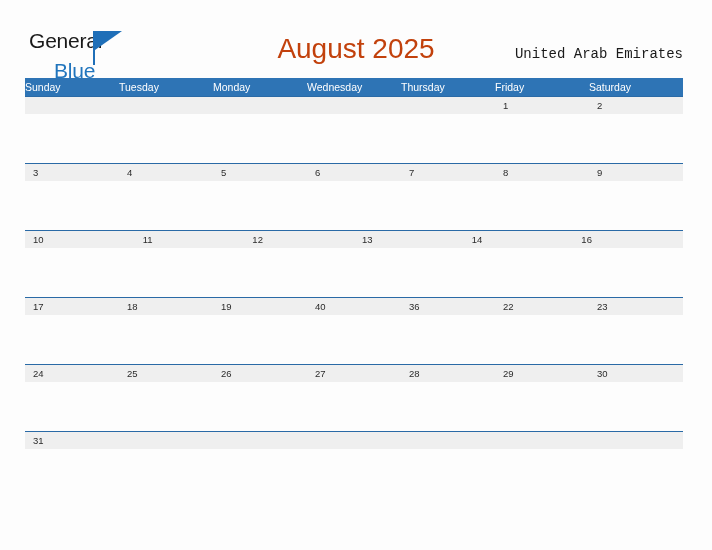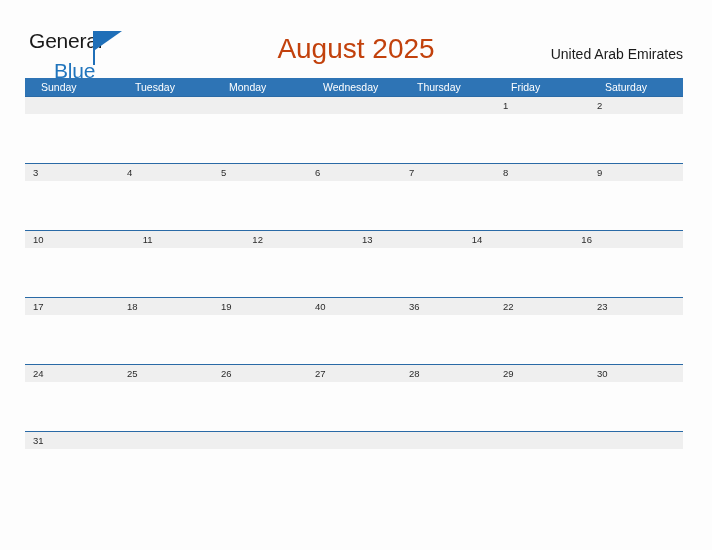--- a/index.html
+++ b/index.html
@@ -87,21 +87,21 @@
   }
 
   
   .cal-region {
     position: absolute;
     right: 29px;
     top: 45px;
     font-size: 14px;
     line-height: 18px;
     color: #1a1a1a;
-    font-family: Liberation Sans, sans-serif;
+    font-family: Liberation Mono, monospace;
     white-space: nowrap;
   }
 
   
   .calendar {
     position: absolute;
     left: 25px;
     top: 78px;
     width: 658px;
   }
@@ -110,21 +110,21 @@
     display: flex;
     width: 100%;
     height: 18px;
     background: #2e74b5;
   }
   .weekday-cell {
     flex: 1 1 0;
     color: #ffffff;
     font-size: 10.5px;
     line-height: 18px;
-    padding-left: 16px;
+    padding-left: 0;
     white-space: nowrap;
     font-family: "Liberation Sans", sans-serif;
   }
 
   .week-row {
     width: 100%;
     height: 67px;
     border-top: 1.6px solid #2a6aa6;
     position: relative;
     background: #fdfdfd;

